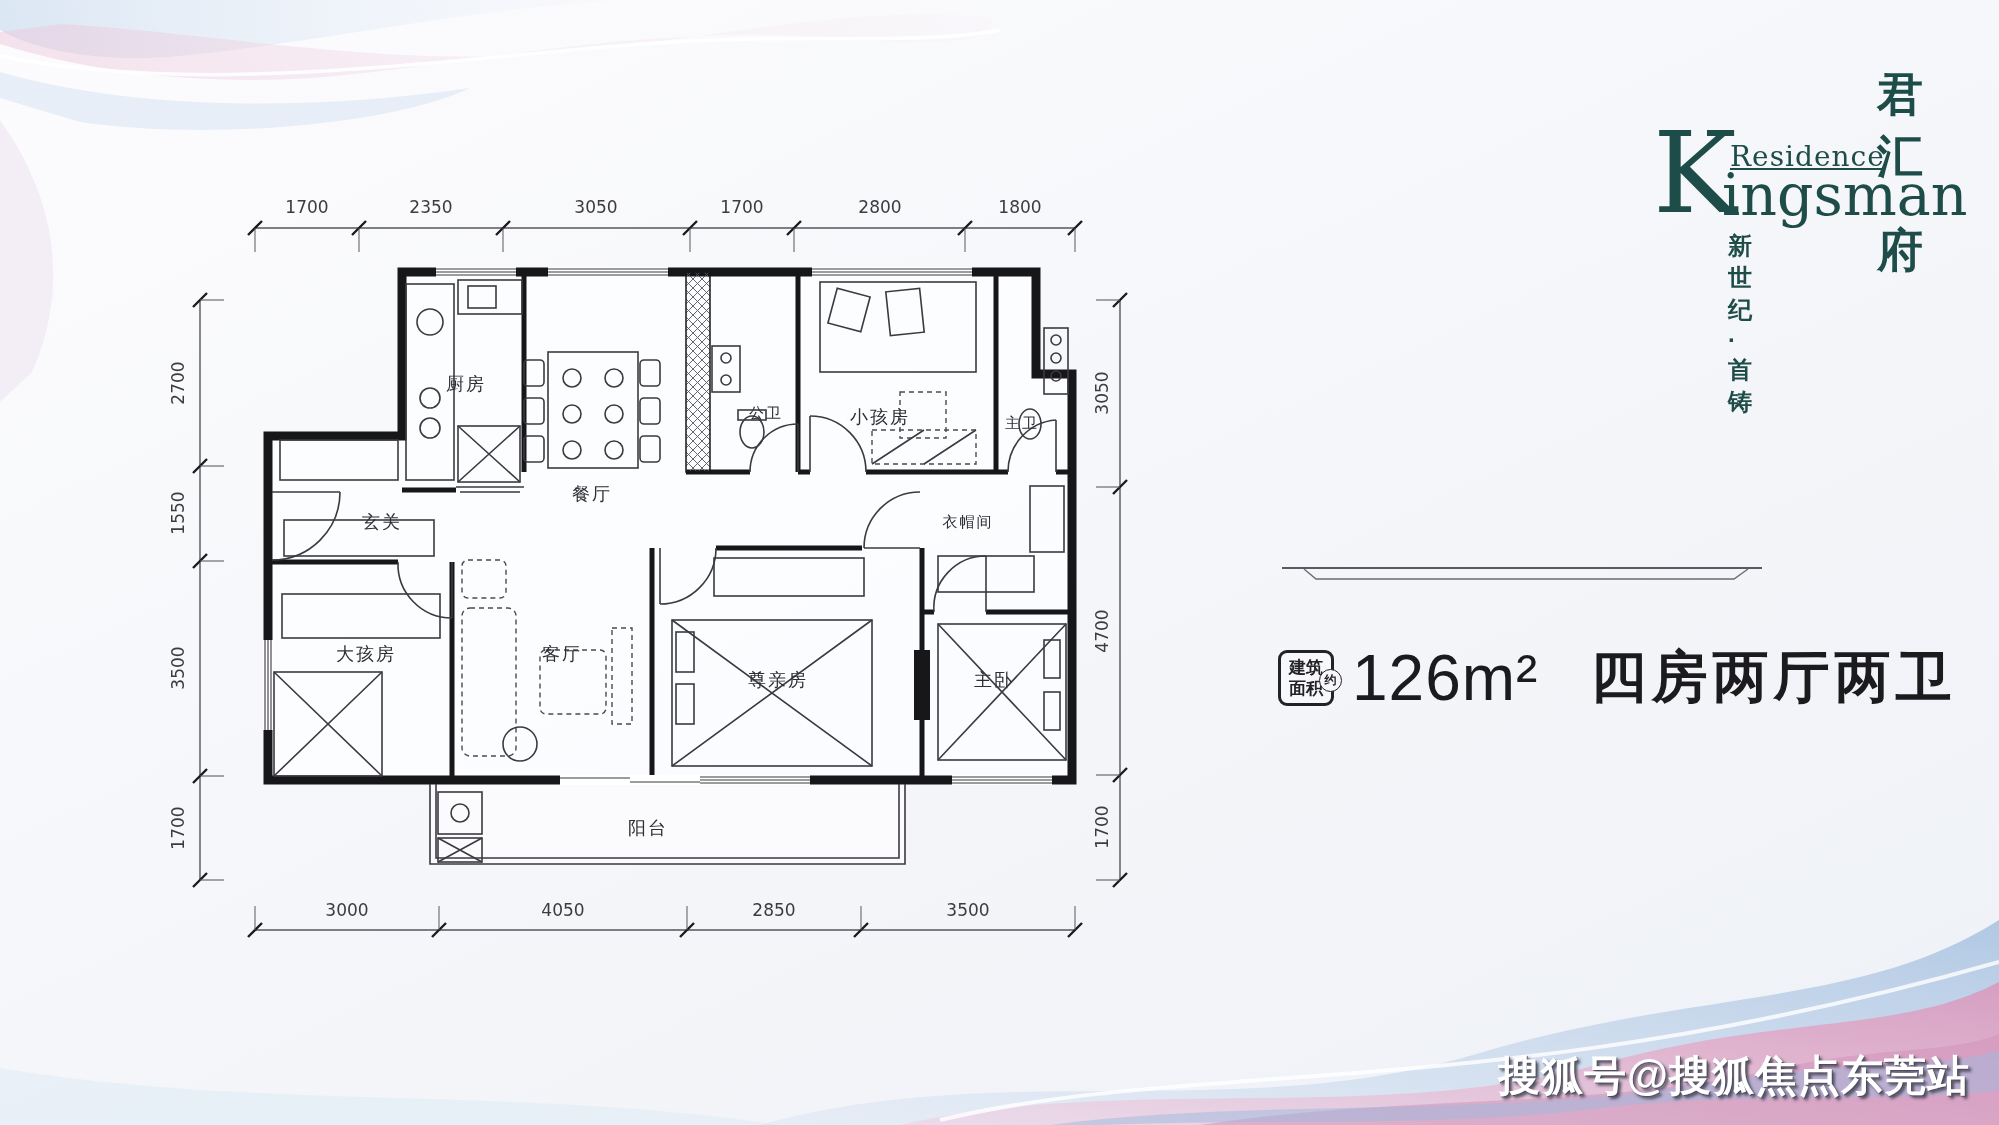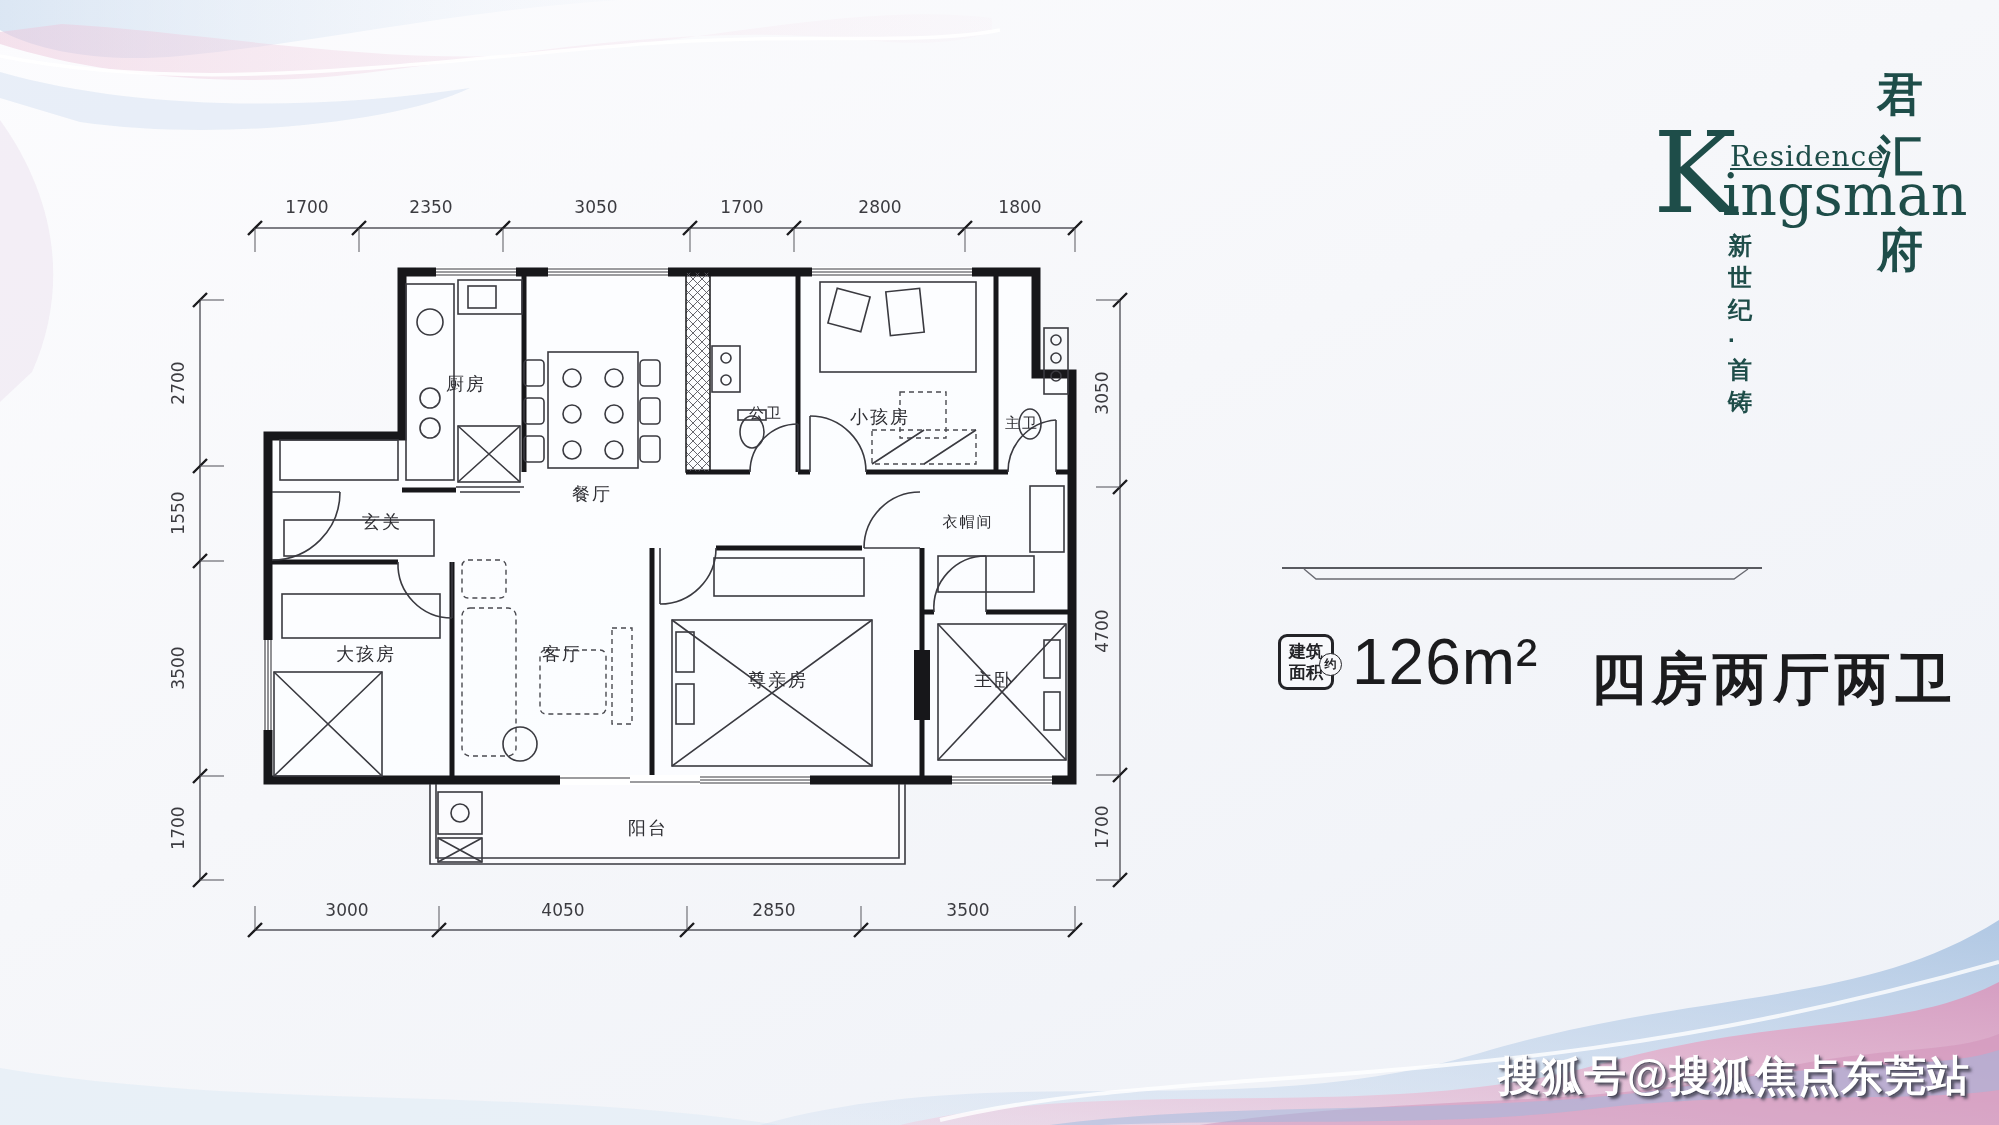--- a/index.html
+++ b/index.html
@@ -25,29 +25,29 @@
   .logo-ingsman{position:absolute;left:1722px;top:162px;font-family:"DejaVu Serif","Liberation Serif",serif;
           font-size:57px;color:#1e4d49;}
   .logo-vchar{position:absolute;left:1872px;width:56px;text-align:center;
           font-family:"DejaVu Serif","Liberation Serif",serif;font-size:46px;font-weight:600;color:#1e4d49;}
   .logo-tagline{position:absolute;left:1728px;top:230px;font-size:24px;letter-spacing:4px;
           font-weight:600;color:#1e4d49;}
 
   .unit-title{position:absolute;left:1270px;top:450px;width:500px;text-align:center;
           font-size:74px;font-weight:800;letter-spacing:4px;color:#1b1b1e;}
   .divider{position:absolute;left:1282px;top:566px;width:480px;height:18px;}
-  .spec-row{position:absolute;left:1278px;top:606px;display:flex;align-items:center;}
+  .spec-row{position:absolute;left:1278px;top:640px;display:flex;align-items:center;}
   .area-box{position:relative;width:50px;height:50px;border:3px solid #232327;border-radius:9px;
           display:flex;flex-direction:column;align-items:center;justify-content:center;
           font-size:17px;font-weight:700;line-height:1.25;color:#232327;background:rgba(255,255,255,.35);}
   .approx-circle{position:absolute;right:-11px;top:16px;width:21px;height:21px;border-radius:50%;
           border:1.5px solid #232327;background:#f7f7fa;font-size:12px;font-weight:700;
           display:flex;align-items:center;justify-content:center;color:#232327;}
   .area-value{font-size:64px;font-weight:500;color:#1b1b1d;margin-left:18px;letter-spacing:1px;}
-  .layout-text{font-size:56px;font-weight:700;color:#1b1b1d;margin-left:52px;letter-spacing:5px;margin-top:36px;}
+  .layout-text{font-size:56px;font-weight:700;color:#1b1b1d;margin-left:52px;letter-spacing:5px;}
 
   .watermark{position:absolute;left:1498px;top:1048px;font-size:42px;font-weight:700;color:#ffffff;
           letter-spacing:1px;text-shadow:3px 3px 3px rgba(70,70,85,.9),1px 1px 0 rgba(70,70,85,.75);}
 </style>
 </head>
 <body>
 
 <div class="page">
 
   <svg width="1999" height="1125" viewBox="0 0 1999 1125" style="position:absolute;left:0;top:0;">

